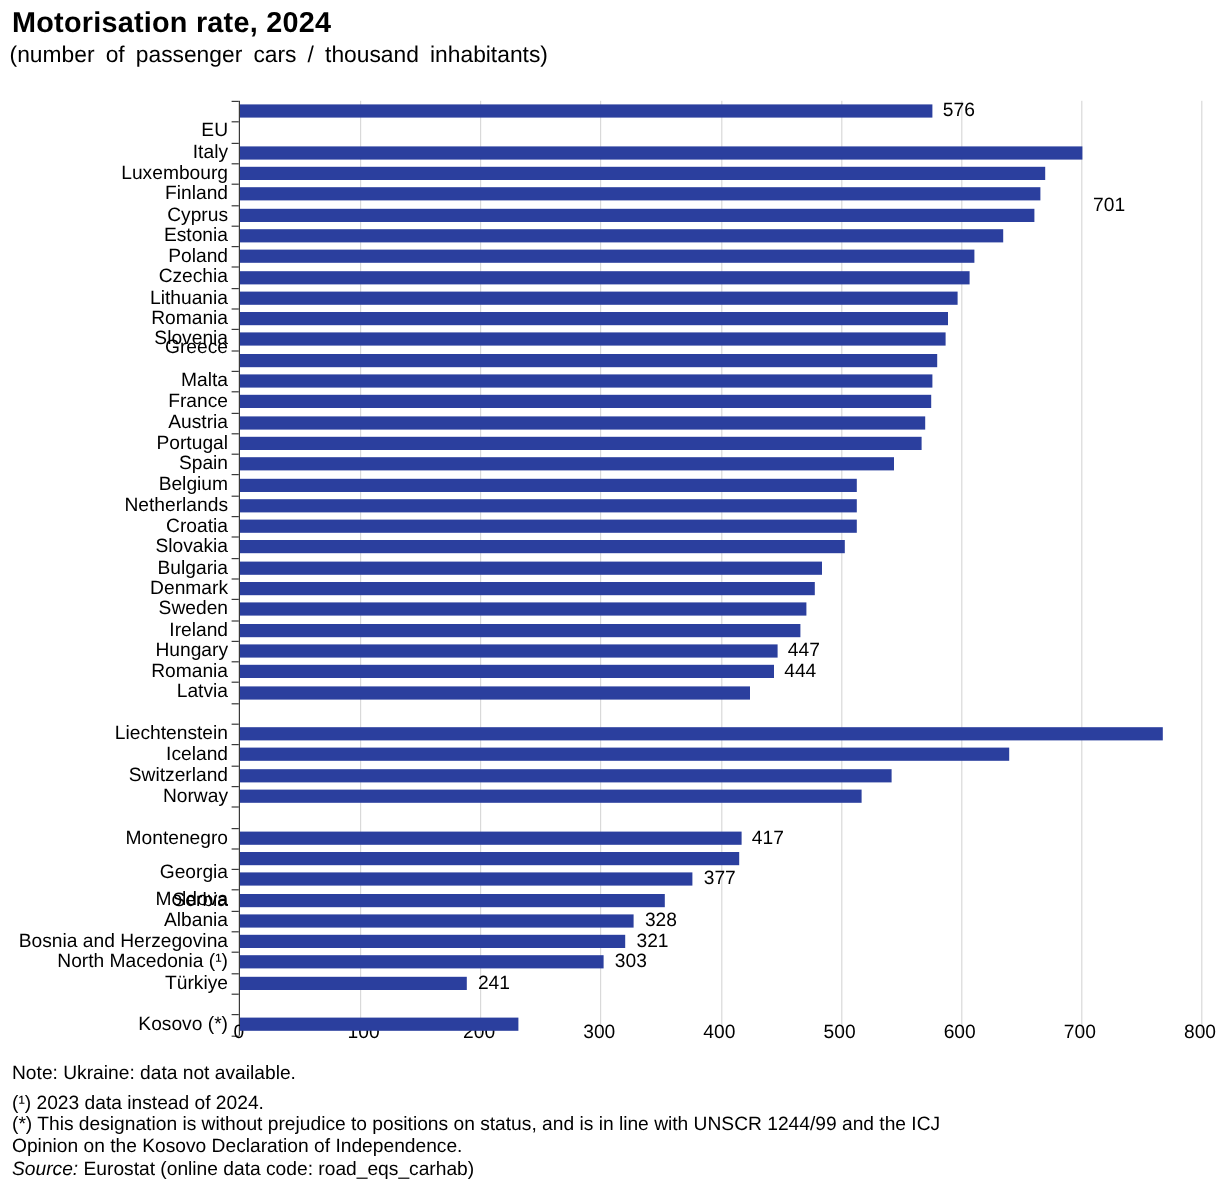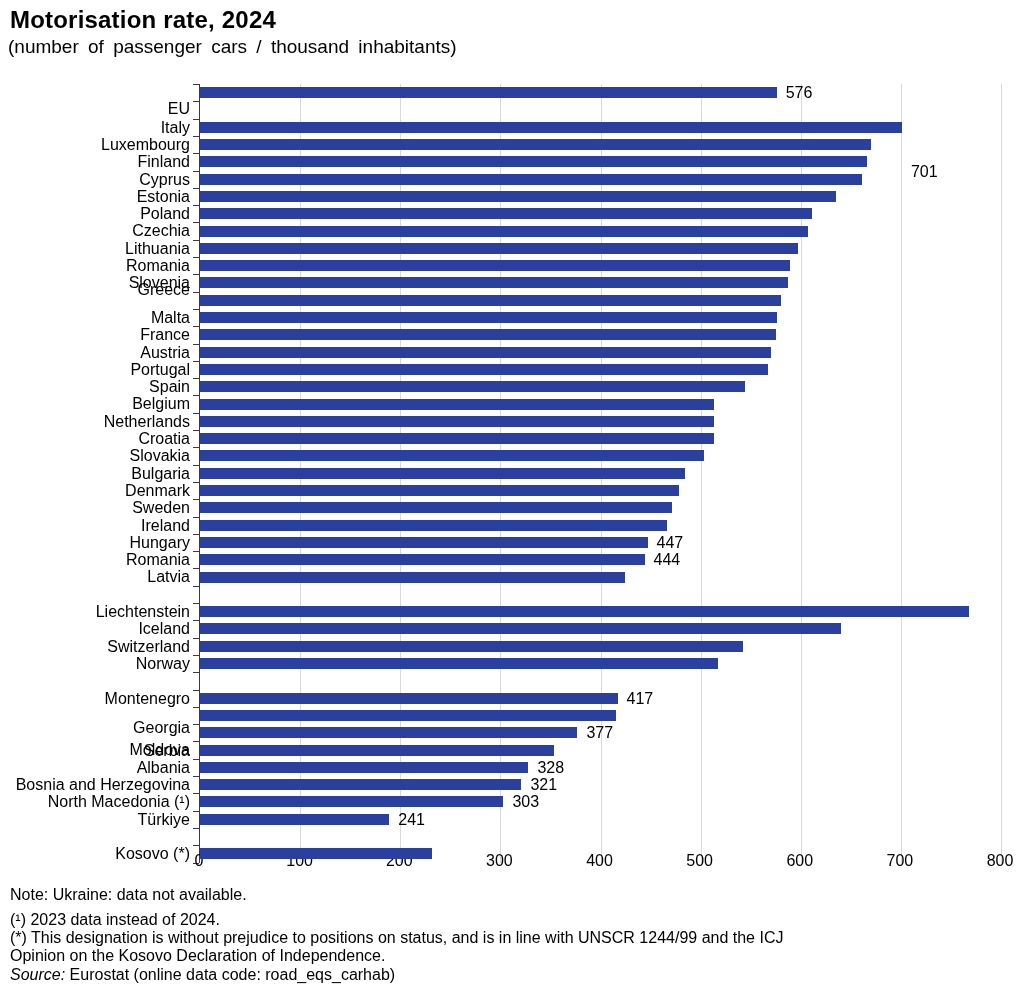--- a/index.html
+++ b/index.html
@@ -206,21 +206,21 @@
       <div class="axis-tick" style="top: 674.7px;"></div>
       <div class="axis-tick" style="top: 692px;"></div>
       <div class="axis-tick" style="top: 709.3px;"></div>
       <div class="axis-tick" style="top: 726.6px;"></div>
       <div class="axis-tick" style="top: 743.9px;"></div>
       <div class="axis-tick" style="top: 761.2px;"></div>
       <div class="axis-tick" style="top: 778.5px;"></div>
     </div>
   <div id="xticks">
       <div class="x-tick-label" style="left: 0px;">0</div>
-      <div class="x-tick-label" style="left: 84px; text-align: right;">100</div>
+      <div class="x-tick-label" style="left: 104px;">100</div>
       <div class="x-tick-label" style="left: 200.25px;">200</div>
       <div class="x-tick-label" style="left: 300.375px;">300</div>
       <div class="x-tick-label" style="left: 400.5px;">400</div>
       <div class="x-tick-label" style="left: 500.625px;">500</div>
       <div class="x-tick-label" style="left: 600.75px;">600</div>
       <div class="x-tick-label" style="left: 700.875px;">700</div>
       <div class="x-tick-label" style="left: 801px;">800</div>
     </div>
 </div>
 

